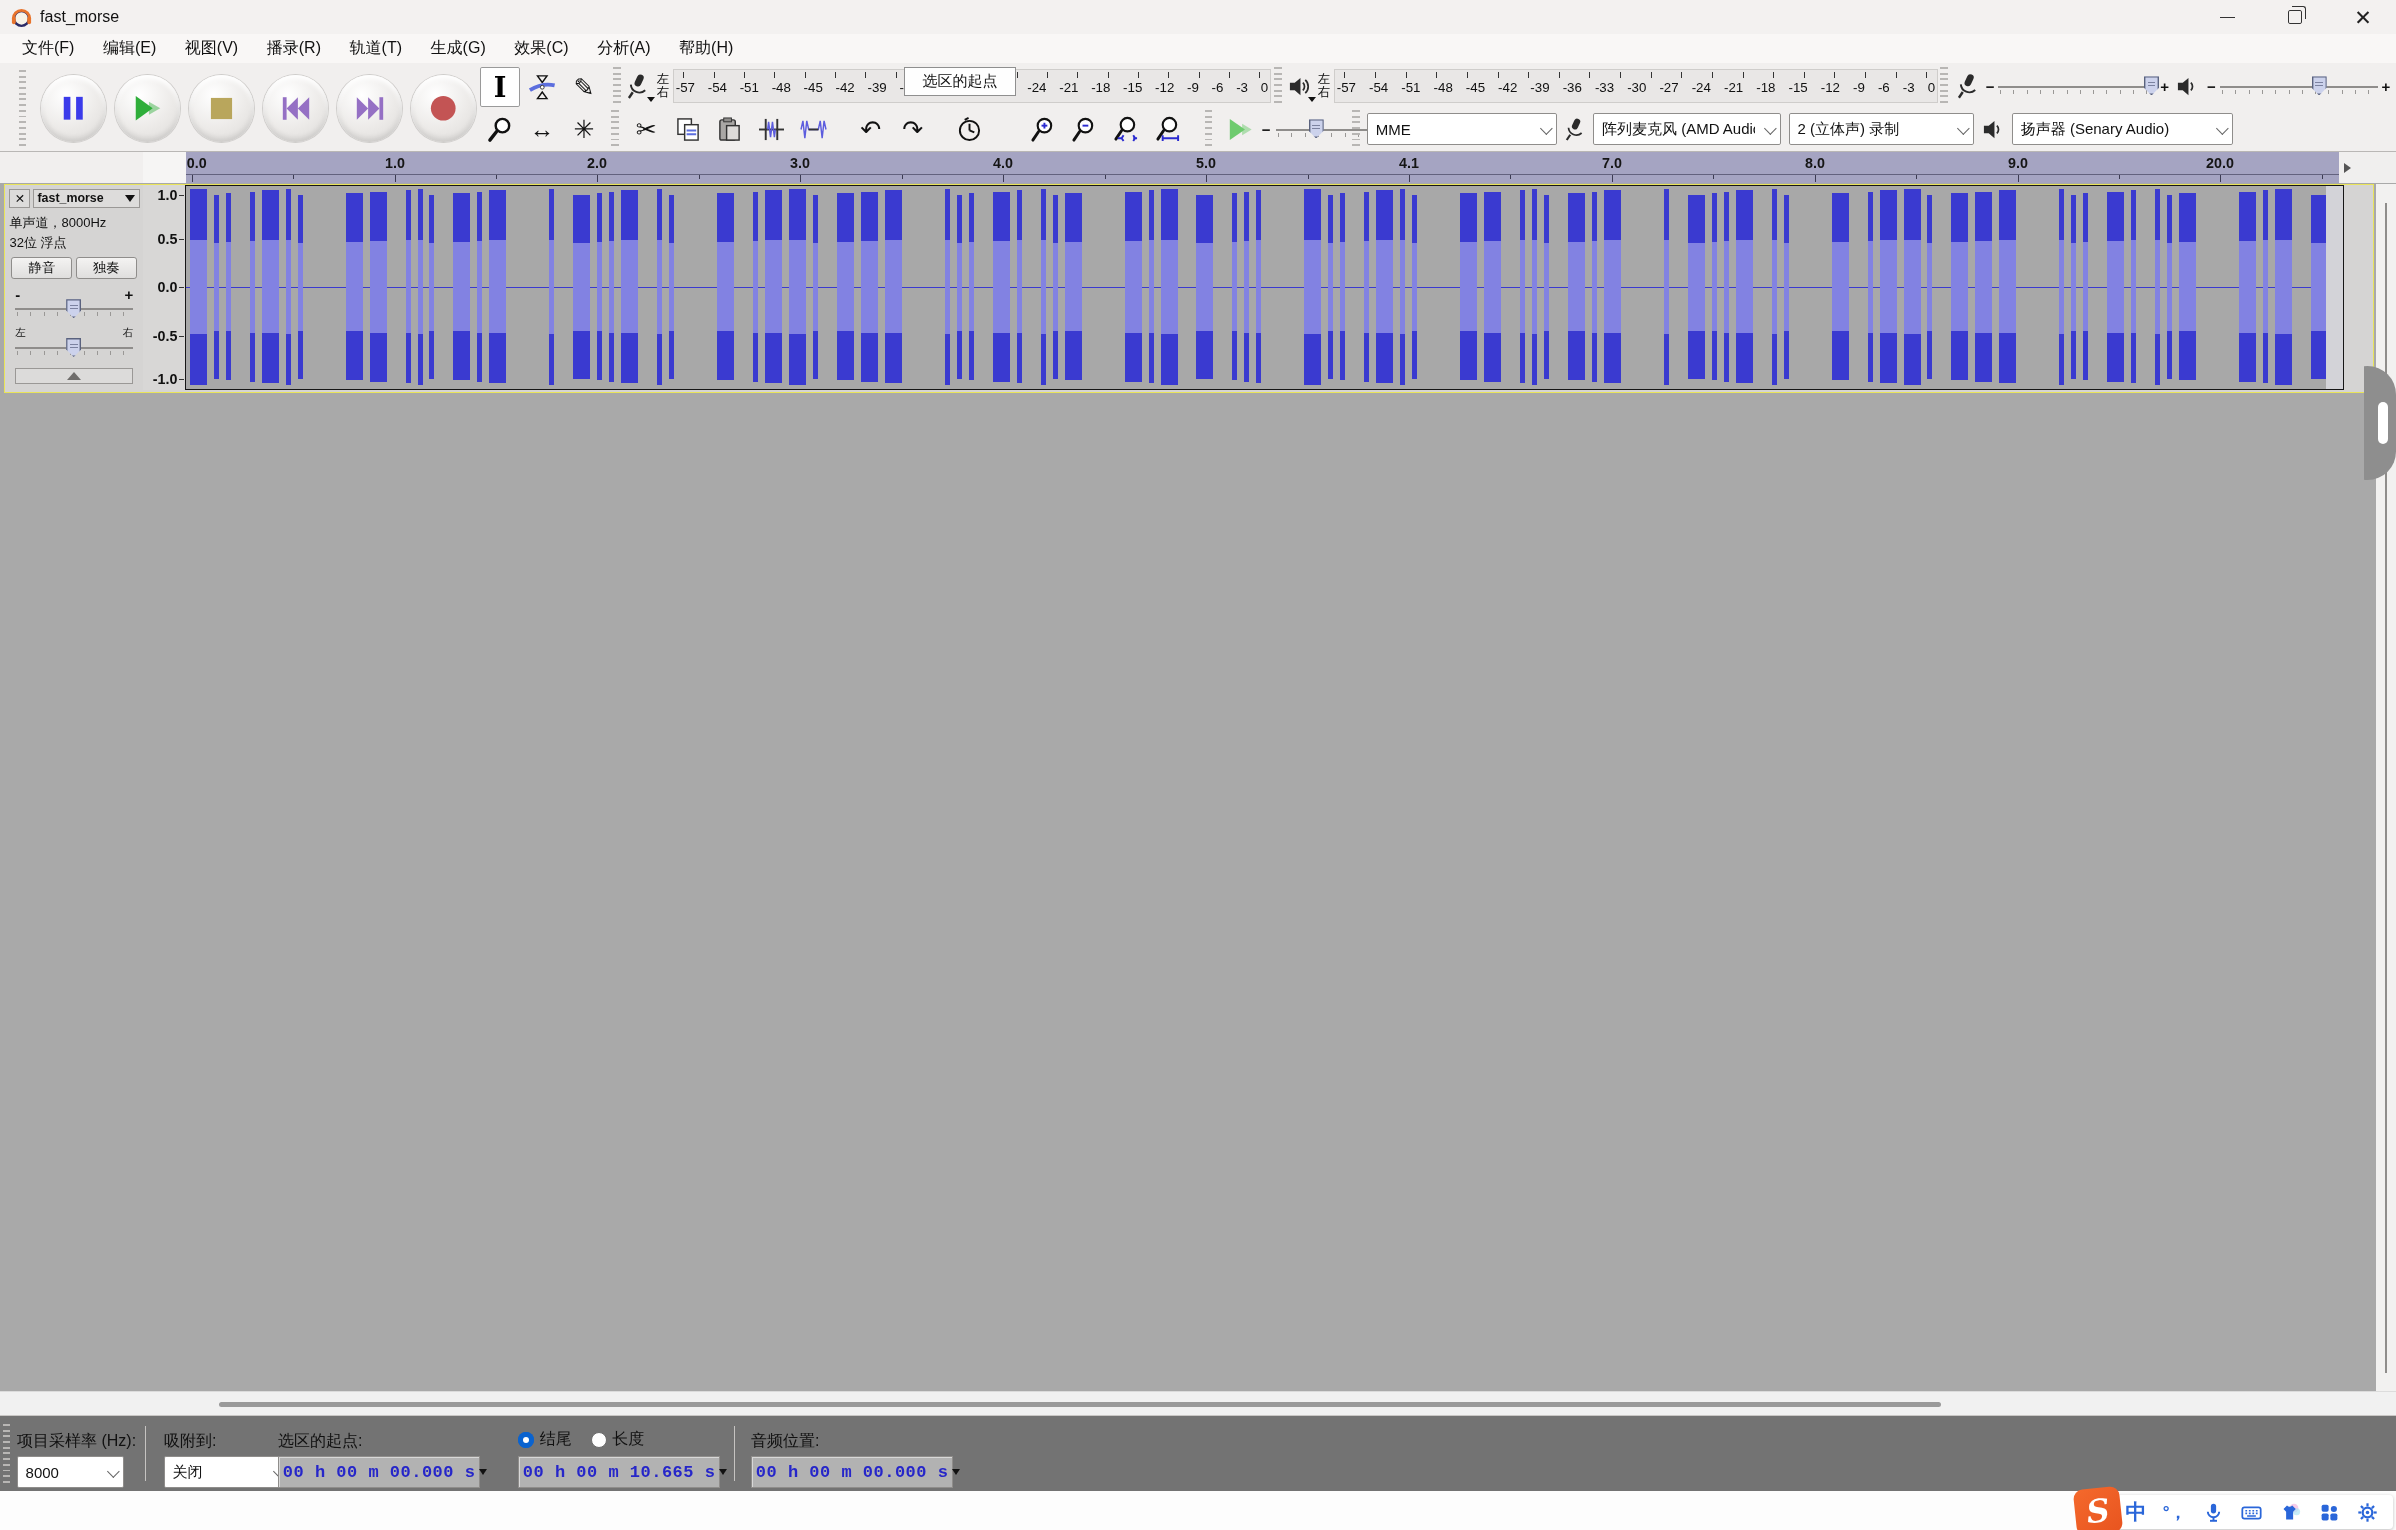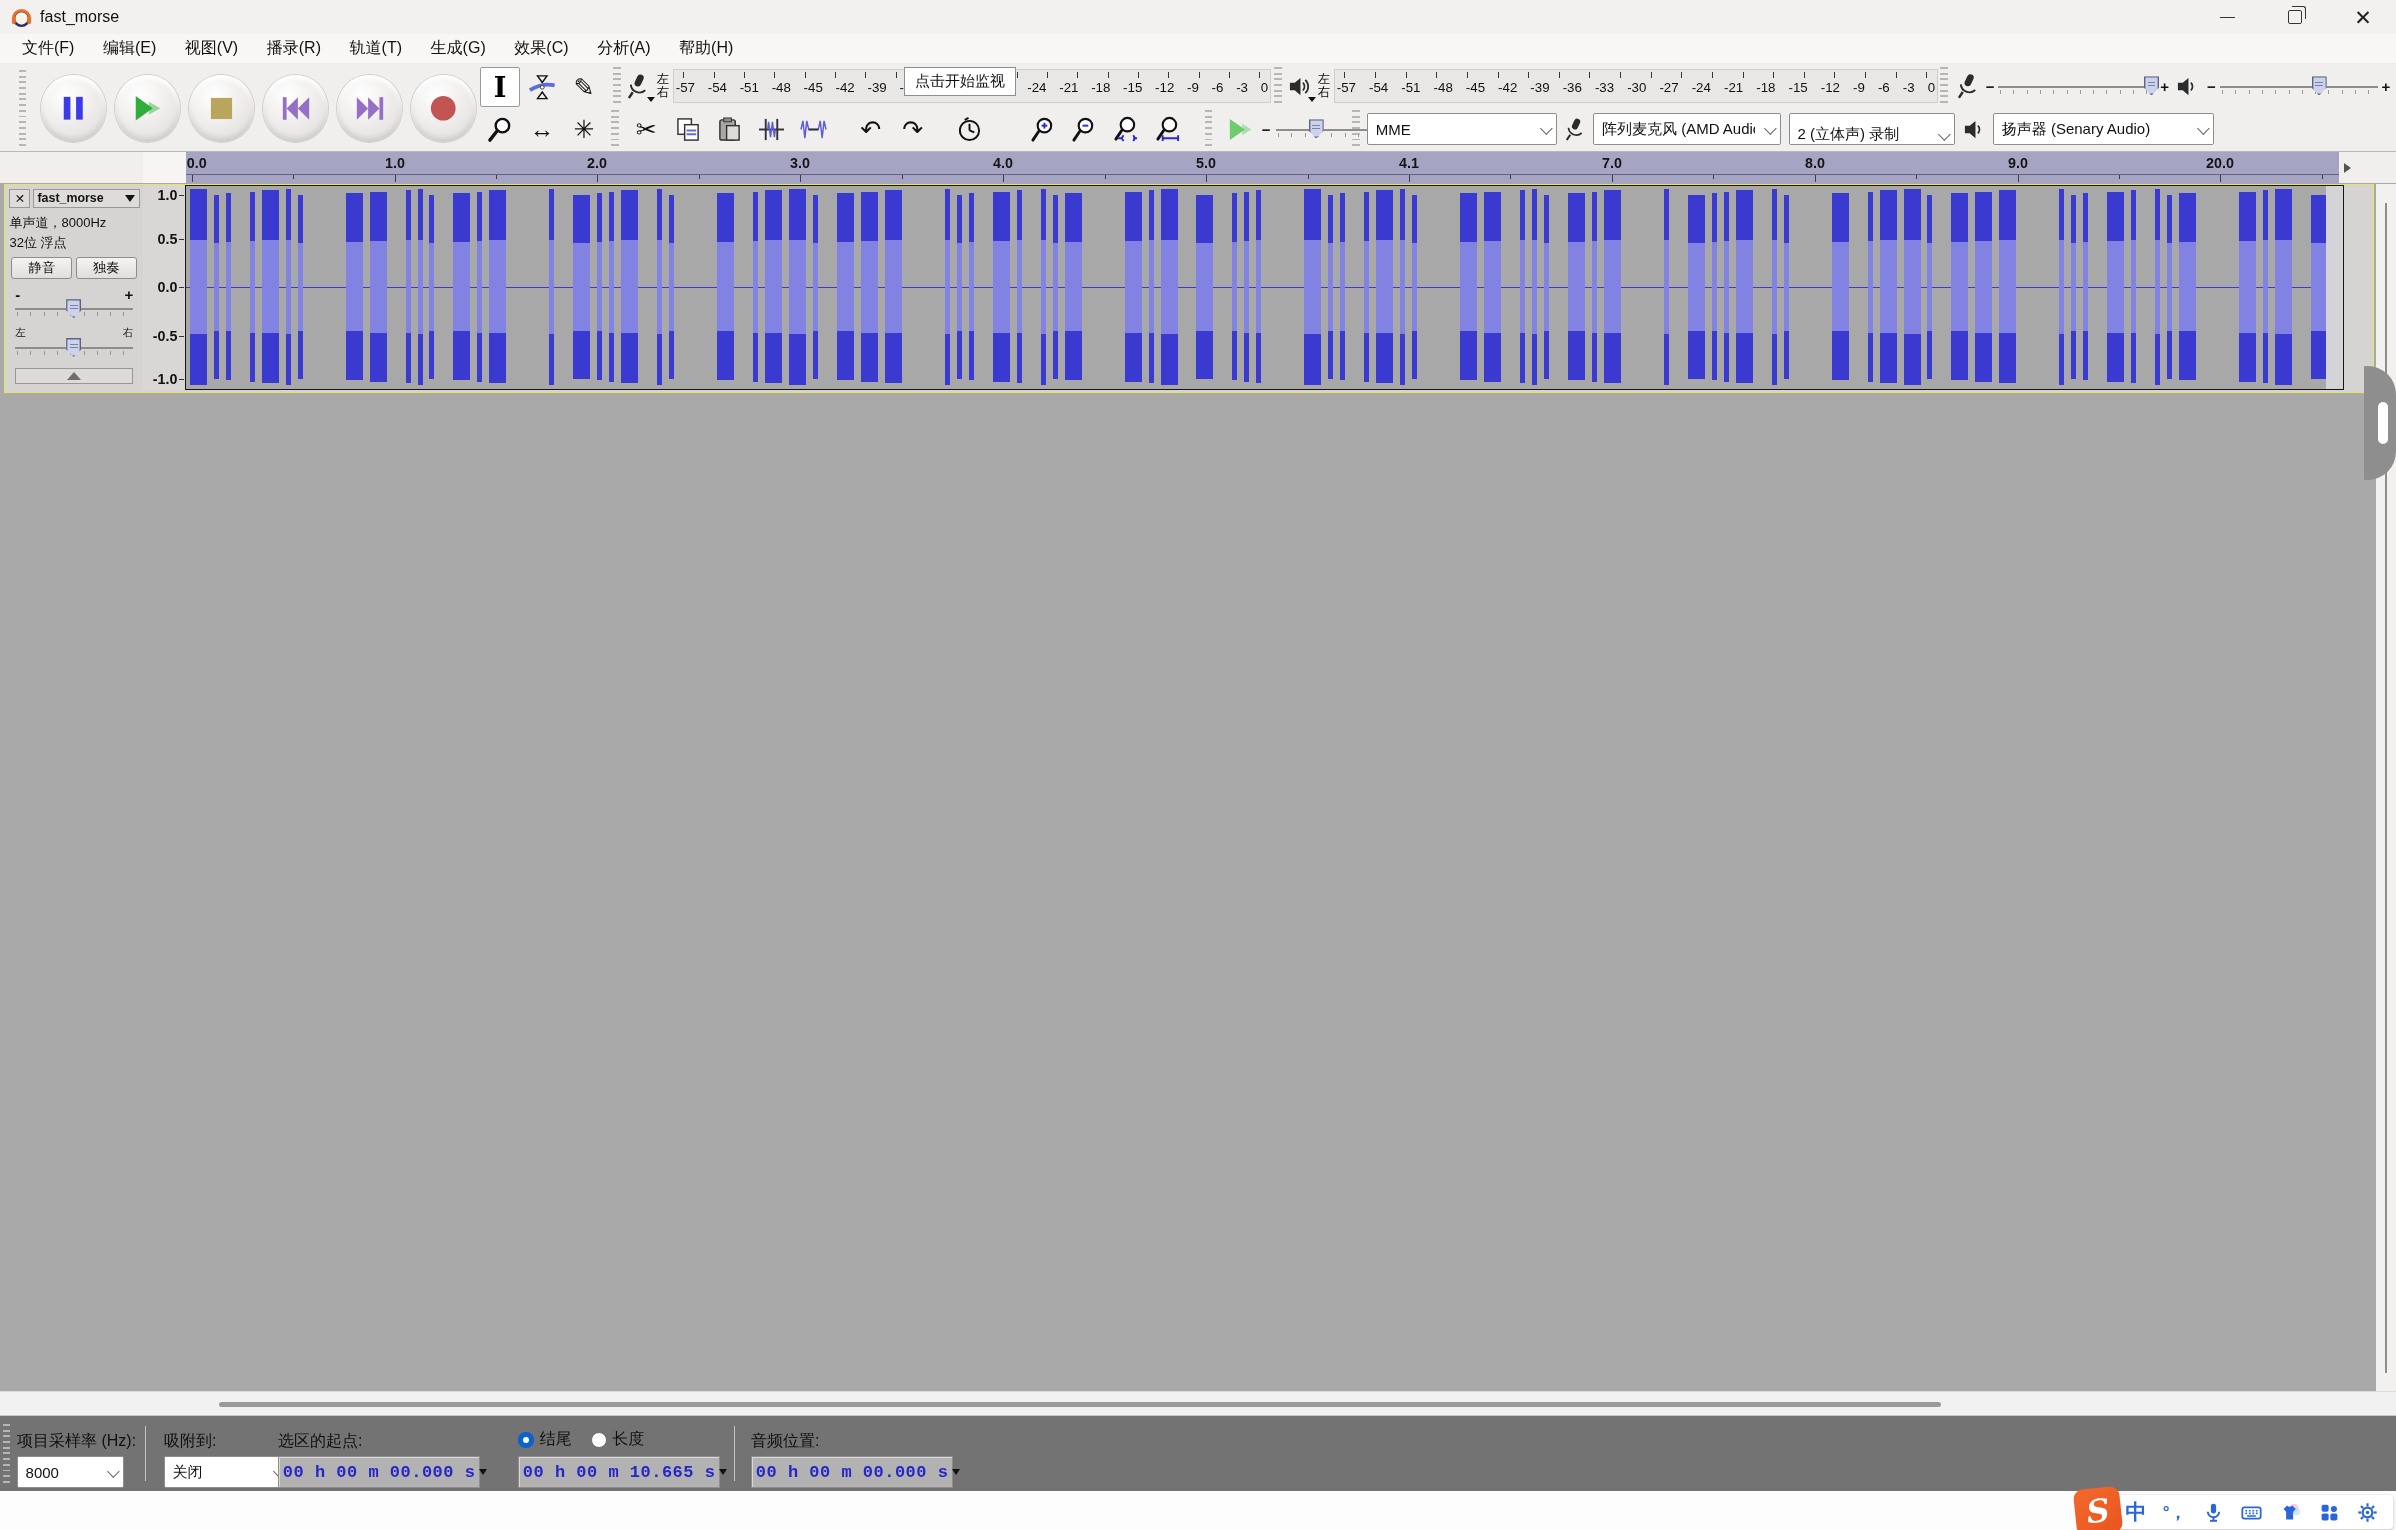--- a/index.html
+++ b/index.html
@@ -316,21 +316,21 @@
           <span>-18</span>
           <span>-15</span>
           <span>-12</span>
           <span>-9</span>
           <span>-6</span>
           <span>-3</span>
           <span>0</span>
         </div>
       </div>
   </div>
-  <div class="abs" id="tooltip">点击开始监视</div>
+  <div class="abs" id="tooltip">选区的起点</div>
 
   <div class="meter" style="left:1274px; width:664px;">
     <div class="grip"></div>
     <div class="meter-icon">
       <svg width="23" height="23" viewBox="0 0 24 24">
         <polygon points="2,8 7,8 13,3 13,21 7,16 2,16" fill="#2b2b2b"></polygon>
         <path d="M15.5 8a5.5 5.5 0 0 1 0 8 M18 5a9.5 9.5 0 0 1 0 14" fill="none" stroke="#2b2b2b" stroke-width="1.8"></path>
       </svg>
       <span class="meter-dd"></span>
     </div>
@@ -518,21 +518,21 @@
     </div>
     <svg width="21" height="27" viewBox="0 0 24 28">
       <rect x="9" y="1" width="7" height="13" rx="3.5" fill="#2b2b2b" transform="rotate(25 12 8)"></rect>
       <path d="M4 12a9 9 0 0 0 15 6" fill="none" stroke="#2b2b2b" stroke-width="2"></path>
       <line x1="6" y1="20" x2="2" y2="26" stroke="#2b2b2b" stroke-width="2.5"></line>
     </svg>
     <div class="combo" style="width:188px;">
       <span style="overflow:hidden; white-space:nowrap;">阵列麦克风 (AMD Audio D</span>
         <span class="chev"></span>
     </div>
-    <div class="combo" style="width:166px;align-items:flex-end;">
+    <div class="combo" style="width:185px;">
       <span>2 (立体声) 录制</span>
         <span class="chev"></span>
     </div>
     <svg width="23" height="23" viewBox="0 0 24 24">
       <polygon points="2,8 7,8 13,3 13,21 7,16 2,16" fill="#2b2b2b"></polygon>
       <path d="M15.5 8a5.5 5.5 0 0 1 0 8" fill="none" stroke="#2b2b2b" stroke-width="1.8"></path>
     </svg>
     <div class="combo" style="width:221px;">
       <span>扬声器 (Senary Audio)</span>
         <span class="chev"></span>

